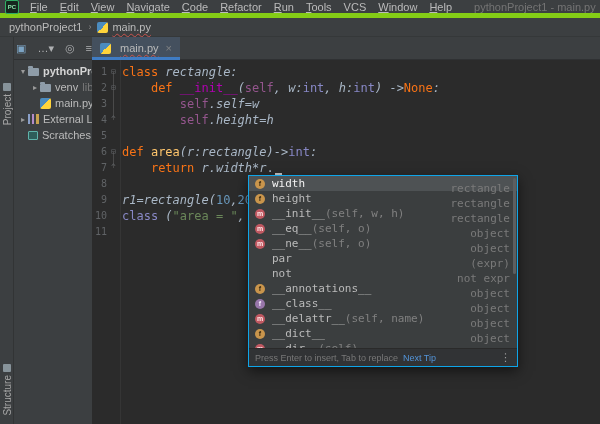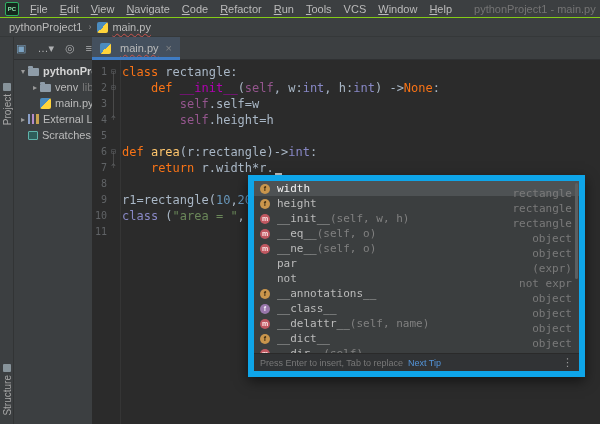--- a/index.html
+++ b/index.html
@@ -2,21 +2,21 @@
 <html><head>
 <meta charset="utf-8">
 <style>
   html,body{margin:0;padding:0;background:#2B2B2B;}
   #app{position:relative;width:600px;height:424px;background:#2B2B2B;overflow:hidden;
        font-family:"Liberation Sans",sans-serif;-webkit-font-smoothing:antialiased;}
 
   
   .menubar{position:absolute;top:0;left:0;right:0;height:18px;background:#3C3F41;
            display:flex;align-items:center;font-size:11px;color:#BBBBBB;
-           border-bottom:1px solid #84cc16;box-sizing:border-box;}
+           border-bottom:5px solid #84cc16;box-sizing:border-box;}
   .app-icon{width:12px;height:12px;margin:0 5px 0 5px;border:1px solid #2FAF64;border-radius:2px;
             display:flex;align-items:center;justify-content:center;font-size:6px;font-weight:bold;
             color:#8BE3AE;background:#16281E;flex:none;}
   .menu-item{padding:0 6px;cursor:default;}
   .menu-item u{text-decoration:underline;text-underline-offset:1px;}
   .window-title{margin-left:16px;color:#747474;}
 
   
   .breadcrumbs{position:absolute;top:18px;left:0;right:0;height:19px;background:#3C3F41;
                display:flex;align-items:center;font-size:11px;color:#BBBBBB;padding-left:9px;
@@ -68,31 +68,31 @@
 
   
   .editor{position:absolute;left:92px;top:60px;right:0;bottom:0;background:#2B2B2B;
           font-family:"DejaVu Sans Mono",monospace;font-size:12px;padding-top:4px;cursor:text;}
   .editor::before{content:"";position:absolute;left:28px;top:0;bottom:0;width:1px;background:#353535;}
   .line{position:relative;height:16px;line-height:16px;white-space:pre;}
   .lnum{position:absolute;left:0;width:15px;text-align:right;color:#606366;font-size:10px;}
   .fold{position:absolute;left:16px;width:11px;text-align:center;color:#606366;font-size:8px;line-height:16px;}
   .code{position:absolute;left:30px;top:0;color:#A9B7C6;}
   .fold-guide{position:absolute;left:21px;width:1px;background:#4A4A4A;}
-  .tok-kw{color:#f97316;} .tok-d{color:#A9B7C6;} .tok-mag{color:#B200B2;}
+  .tok-kw{color:#f97316;} .tok-d{color:#A9B7C6;font-style:italic;} .tok-mag{color:#B200B2;}
   .tok-slf{color:#94558D;} .tok-bi{color:#8888C6;} .tok-fn{color:#FFC66D;}
   .tok-num{color:#6897BB;} .tok-str{color:#6A8759;}
   .tok-err{text-decoration:underline;text-decoration-style:wavy;text-decoration-color:#C75450;
            text-decoration-thickness:1px;text-underline-offset:3px;}
   .caret{display:inline-block;width:7px;height:12px;border-bottom:2px solid #C8C8C8;
          vertical-align:text-bottom;margin-left:1px;}
 
   
-  .popup{position:absolute;left:248px;top:175px;width:337px;background:#3B3E3F;
-         border:6px solid #0ea5e9;box-shadow:0 4px 12px rgba(0,0,0,.55);z-index:10;
+  .popup{position:absolute;left:248px;top:175px;width:270px;background:#3B3E3F;
+         border:1px solid #0ea5e9;box-shadow:0 4px 12px rgba(0,0,0,.55);z-index:10;
          font-family:"DejaVu Sans Mono",monospace;box-sizing:border-box;}
   .popup-rows{height:172px;overflow:hidden;position:relative;}
   .p-row{height:15px;display:flex;align-items:center;padding:0 7px 0 6px;font-size:11px;
          color:#BBBBBB;cursor:pointer;box-sizing:border-box;}
   .p-row.selected{background:#4E5254;color:#F2F2F2;}
   .p-icon{width:10px;height:10px;border-radius:50%;font-size:7px;font-weight:bold;
           display:flex;align-items:center;justify-content:center;margin-right:7px;flex:none;
           font-family:"Liberation Sans",sans-serif;line-height:10px;}
   .p-icon.f{background:#C9954C;color:#3A2A10;}
   .p-icon.m{background:#C05861;color:#FFE9EA;}

